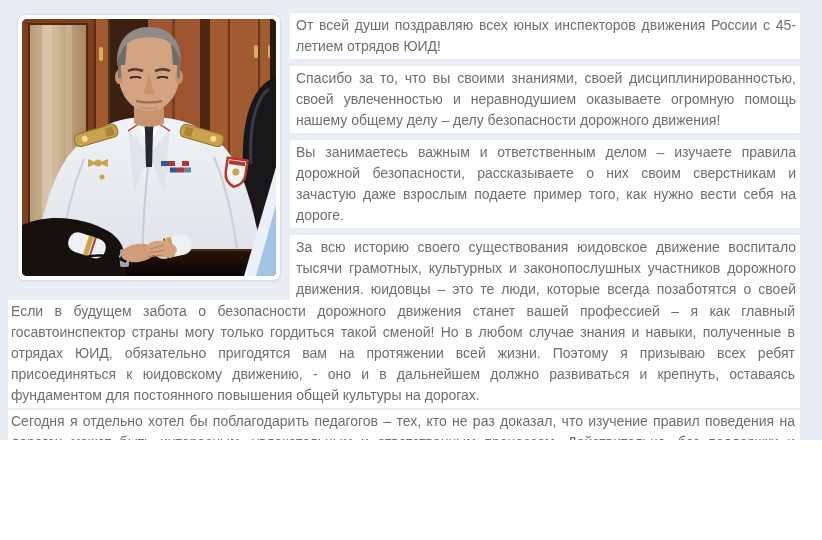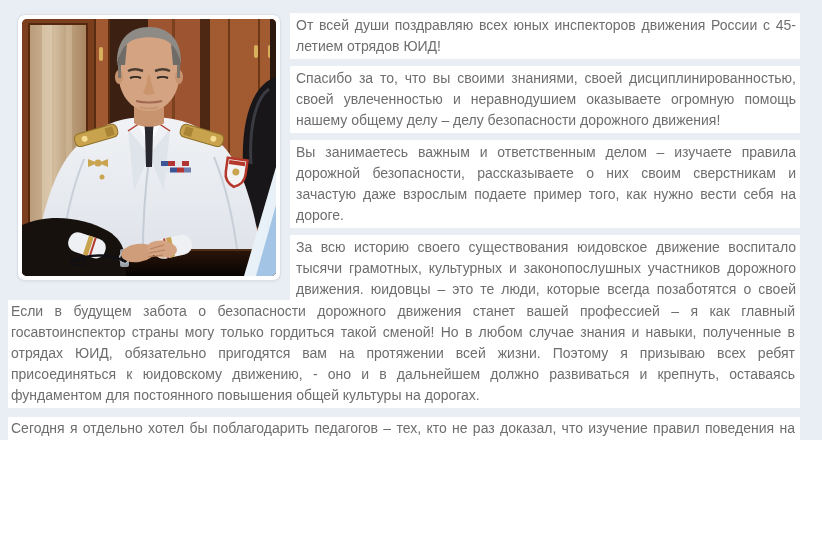--- a/index.html
+++ b/index.html
@@ -27,21 +27,21 @@
   .para{
     margin:0;
     background:#ffffff;
     padding:2px 4px 2px 6px;
     font-size:14px;line-height:21px;
     color:#6e6e6e;
     text-align:justify;
   }
   .body-col{
     position:absolute;left:8px;top:300px;width:792px;
-    display:flex;flex-direction:column;gap:9px;
+    display:flex;flex-direction:column;gap:2px;
   }
   .body-col .para{padding:1px 5px 2px 3px;}
 </style>
 </head>
 <body>
 
 <div class="page">
 
   <figure class="photo-frame">
     <svg viewBox="0 0 254 257" xmlns="http://www.w3.org/2000/svg" role="img">

